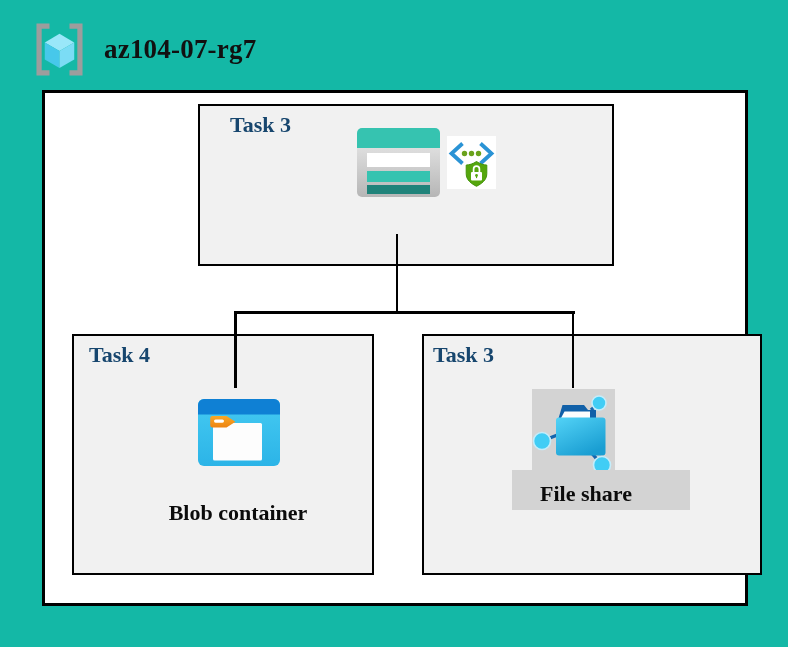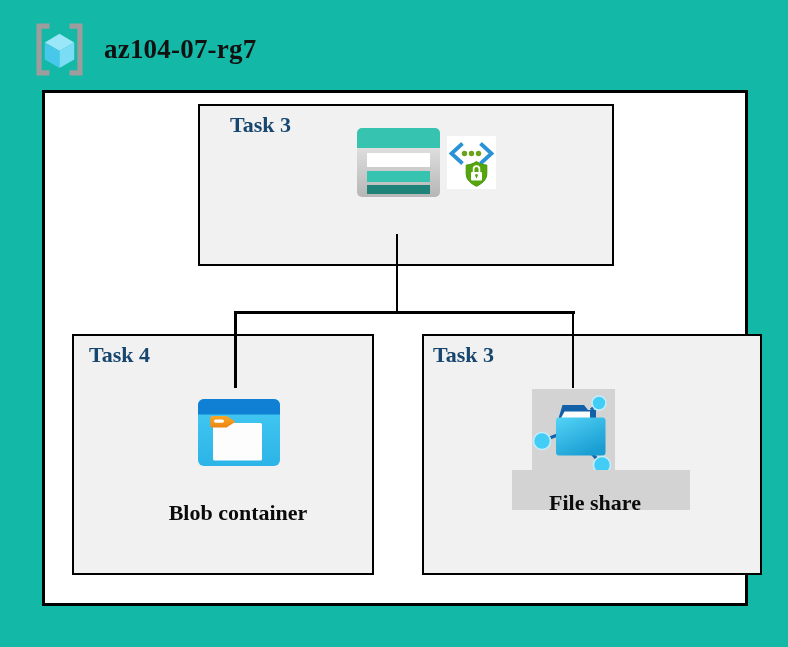--- a/index.html
+++ b/index.html
@@ -58,21 +58,21 @@
   .fs-backdrop{
     position:absolute;left:108px;top:53px;width:83px;height:81px;
     background:var(--backdrop-gray);
   }
   .fs-icon{position:absolute;left:0;top:0;width:83px;height:86px;overflow:visible;}
   .fs-label-plate{
     position:absolute;left:88px;top:134px;width:178px;height:40px;
     background:var(--backdrop-gray);
   }
   .fs-label-plate .item-label{
-    position:static;display:block;width:140px;line-height:40px;margin:13px;
+    position:static;display:block;width:140px;line-height:40px;margin:4px;
   }
 
   
   .line{position:absolute;background:var(--outline);}
   .line-v1{left:395.5px;top:234px;width:2.5px;height:78px;}
   .line-h1{left:234px;top:311px;width:341px;height:2.5px;}
   .line-v2{left:234px;top:311px;width:2.5px;height:77px;}
   .line-v3{left:571.5px;top:311px;width:2.5px;height:77px;}
 </style>
 </head>

